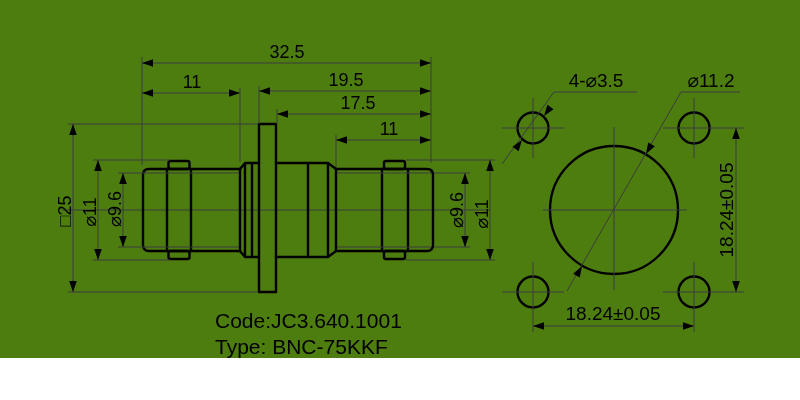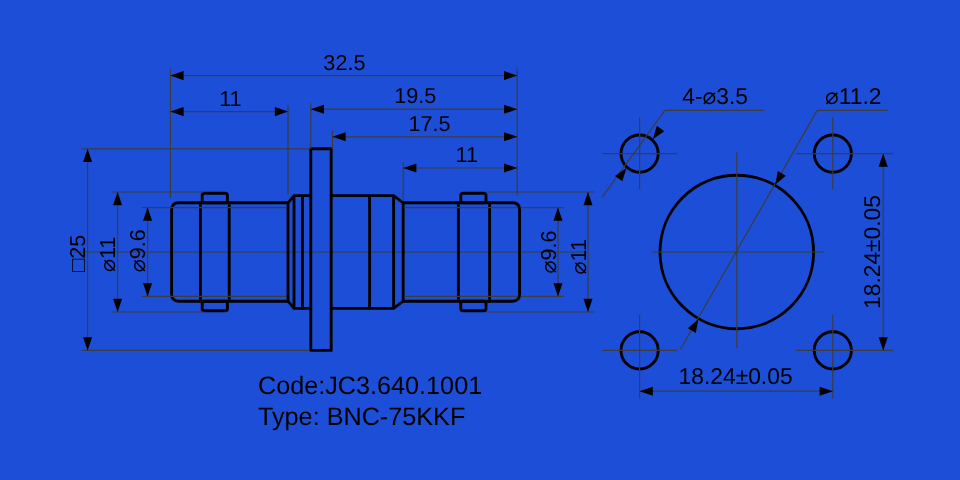--- a/index.html
+++ b/index.html
@@ -1,16 +1,16 @@
 <!DOCTYPE html>
 <html><head>
 <meta charset="utf-8">
 <style>
   html,body{margin:0;padding:0;background:#fff;}
-  #stage{position:relative;width:800px;height:400px;background:#1d4ed8;overflow:hidden;
+  #stage{position:relative;width:800px;height:358px;background:#4d7c0f;overflow:hidden;
          font-family:"Liberation Sans","DejaVu Sans",sans-serif;}
   svg{display:block}
   svg text{fill:#000;font-family:"Liberation Sans","DejaVu Sans",sans-serif;}
   .b{stroke:#000;stroke-width:2.4;fill:none;stroke-linejoin:round;stroke-linecap:round;}
   .t{stroke:#3c3c3c;stroke-width:1;fill:none;}
   .dimtxt{font-size:18px;}
   .dimtxt-sm{font-size:19px;}
   .codetxt{font-size:21px;}
 </style>
 </head>

